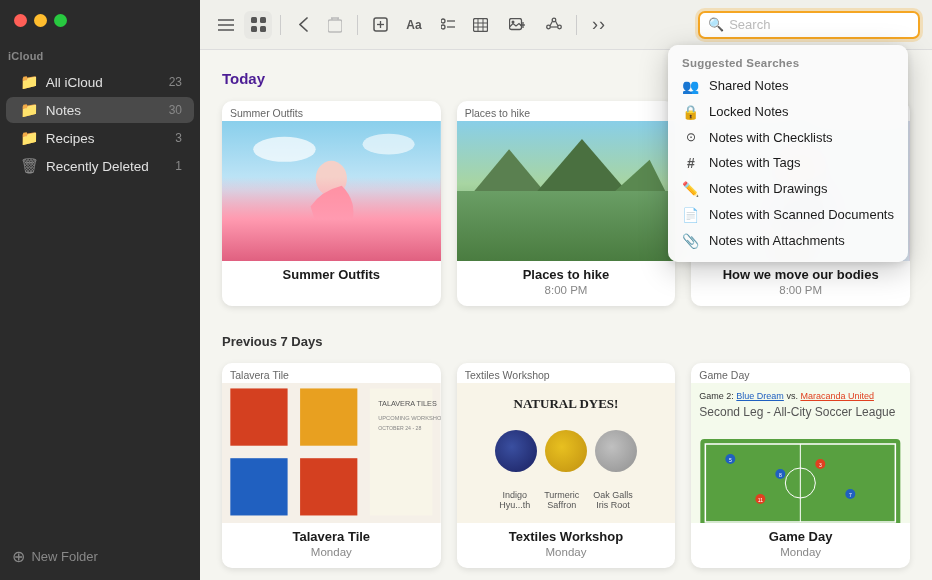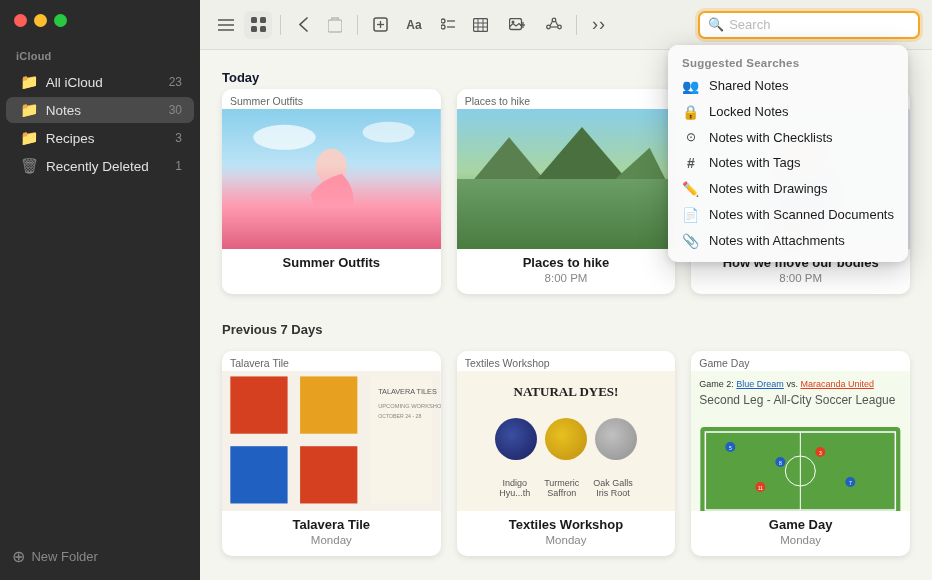--- a/index.html
+++ b/index.html
@@ -36,21 +36,21 @@
       border-radius: 50%;
     }
     .tl-red { background: #ff5f57; }
     .tl-yellow { background: #ffbd2e; }
     .tl-green { background: #28c940; }
 
     .sidebar-section-label {
       font-size: 11px;
       color: #888;
       font-weight: 600;
-      padding: 0 16px 6px 16px;
+      padding: 0 16px 6px 8px;
       letter-spacing: 0.02em;
     }
 
     .sidebar-item {
       display: flex;
       align-items: center;
       padding: 4px 12px 4px 14px;
       border-radius: 7px;
       margin: 1px 6px;
       cursor: pointer;
@@ -190,24 +190,24 @@
       color: #444;
     }
 
     
     .notes-content {
       flex: 1;
       overflow-y: auto;
       padding: 20px 22px;
     }
     .section-header {
-      font-size: 13px;
+      font-size: 15px;
       font-weight: 700;
-      color: #0f172a;
-      margin-bottom: 4px;
+      color: #4c1d95;
+      margin-bottom: 14px;
     }
     .notes-grid {
       display: grid;
       grid-template-columns: repeat(3, 1fr);
       gap: 16px;
       margin-bottom: 28px;
     }
     .note-card {
       background: #fff;
       border-radius: 10px;

